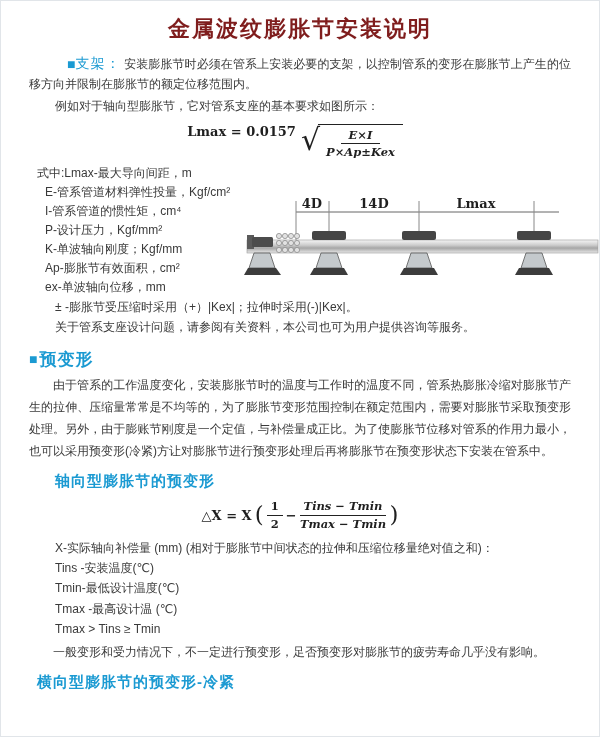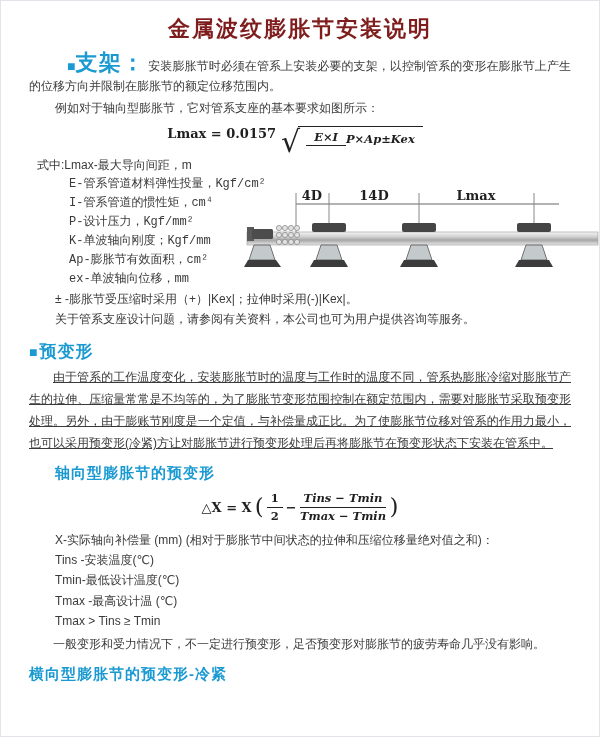--- a/index.html
+++ b/index.html
@@ -10,48 +10,48 @@
     background:#ffffff; border:1px solid #e1e5e9;
     font-family:"Liberation Sans","DejaVu Sans",sans-serif;
     color:var(--ink); font-size:12px;
   }
   .page { padding:0 28px; }
 
   h1.title { text-align:center; font-size:22px; font-weight:bold; color:#7f1d1d; letter-spacing:2px; margin:13px 0 9px; }
 
   .p-support { margin:0; line-height:20px; text-align:justify; text-indent:38px; }
   .sec-inline-square { color:var(--accent); font-size:14px; vertical-align:-1px; font-style:normal; }
-  .sec-inline-label { color:var(--accent); font-size:22px; font-weight:bold; letter-spacing:1px; }
+  .sec-inline-label { color:var(--accent); font-size:14px; font-weight:normal; letter-spacing:1px; }
   .p-example { margin:2px 0 0; line-height:20px; text-indent:26px; }
 
   
   .formula1 { display:flex; justify-content:center; align-items:flex-start; margin:8px 10px 4px 0; font-family:"DejaVu Serif","Liberation Serif",serif; color:var(--formula); }
   .f1-lhs { font-size:13px; font-weight:bold; margin-right:5px; }
   .sqrt { display:flex; align-items:flex-start; }
   .radical { font-size:30px; font-weight:normal; line-height:26px; transform:translateY(3px); }
   .sqrt-body { border-top:1.5px solid #222; padding:3px 8px 0; margin-left:-2px; }
-  .hfrac { display:flex; flex-direction:row; align-items:center; font-size:11.5px; font-style:italic; font-weight:bold; line-height:1.25; }
+  .hfrac { display:flex; flex-direction:column; align-items:center; font-size:11.5px; font-style:italic; font-weight:bold; line-height:1.25; }
   .hfrac .num { border-bottom:1px solid #222; padding:0 8px 1px; }
   .hfrac .den { padding-top:1px; }
 
   .defs-wrap { position:relative; margin-top:3px; height:133px; }
   .def-intro { margin-left:8px; line-height:19px; }
-  .def-item  { margin-left:40px; line-height:19px;font-family:Liberation Mono, monospace; }
+  .def-item  { margin-left:16px; line-height:19px; }
 
   .diagram { position:absolute; left:215px; top:30px; }
   .dimlabel { font-family:"DejaVu Serif","Liberation Serif",serif; font-size:13px; font-weight:bold; fill:#1f1f1f; text-anchor:middle; }
 
   .note { margin:0; line-height:20px; text-indent:26px; }
 
   h2.section { color:var(--accent); font-size:17px; font-weight:bold; margin:11px 0 3px; letter-spacing:1px; display:flex; align-items:center; gap:1px; }
   h2.section .sq { font-size:14px; }
-  .p-main { margin:2px 0 0; line-height:22px; text-align:justify; text-indent:24px;text-decoration:underline; }
+  .p-main { margin:2px 0 0; line-height:22px; text-align:justify; text-indent:24px; }
 
   h3.sub { color:var(--accent); font-size:15px; font-weight:bold; letter-spacing:1px; margin:10px 0 4px 26px; }
-  h3.sub.flush { margin-left:0; }
+  h3.sub.flush { margin-left:8px; }
 
   
   .formula-mid { display:flex; justify-content:center; align-items:center; gap:3px; margin:8px 0 6px; font-family:"DejaVu Serif","Liberation Serif",serif; font-weight:bold; color:var(--formula); font-size:13px; }
   .paren { font-size:23px; font-weight:normal; line-height:1; transform:translateY(-1px); }
   .frac { display:flex; flex-direction:column; align-items:center; font-size:11.5px; line-height:1.3; }
   .frac .fnum { border-bottom:1px solid #222; padding:0 4px 1px; }
   .frac .fden { padding-top:1px; }
   .frac.it { font-style:italic; }
 
   .p-where { margin:2px 0 0; line-height:21px; text-align:justify; text-indent:24px; }

